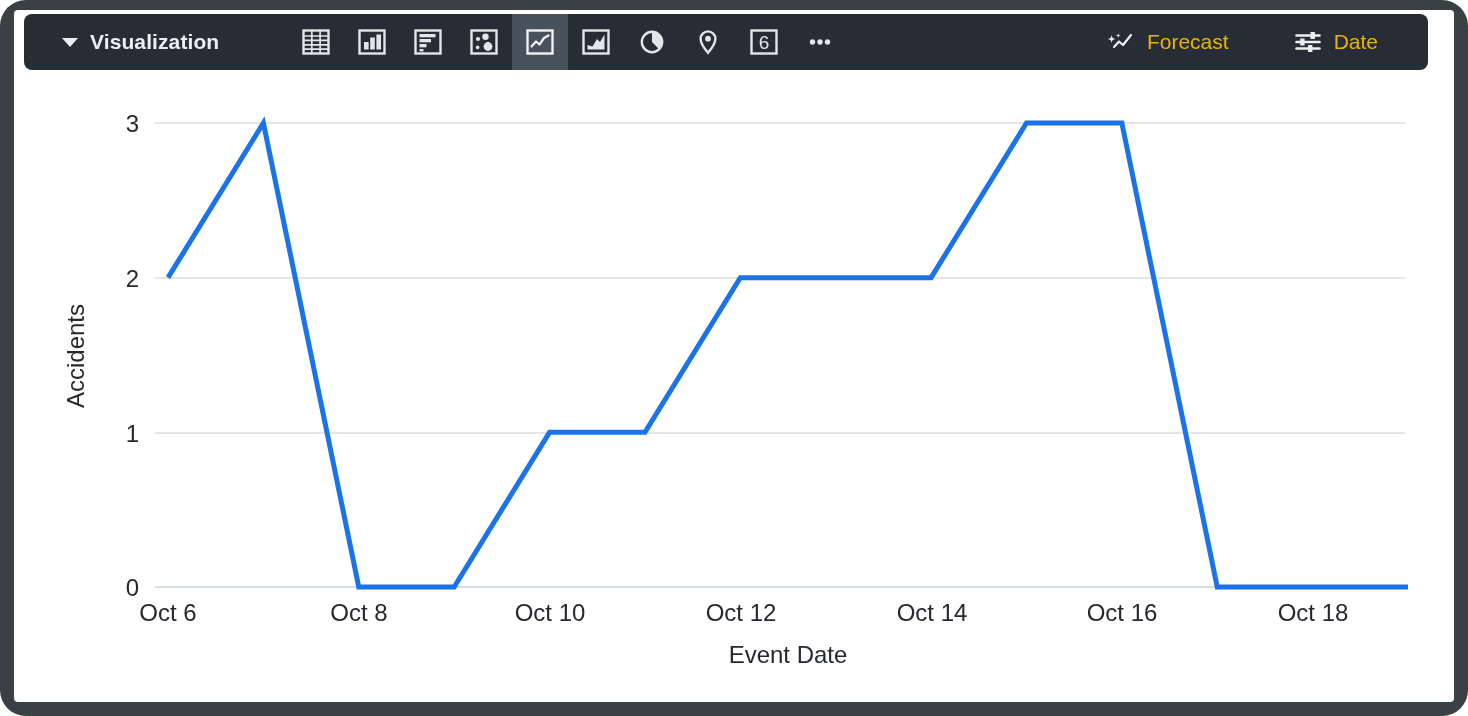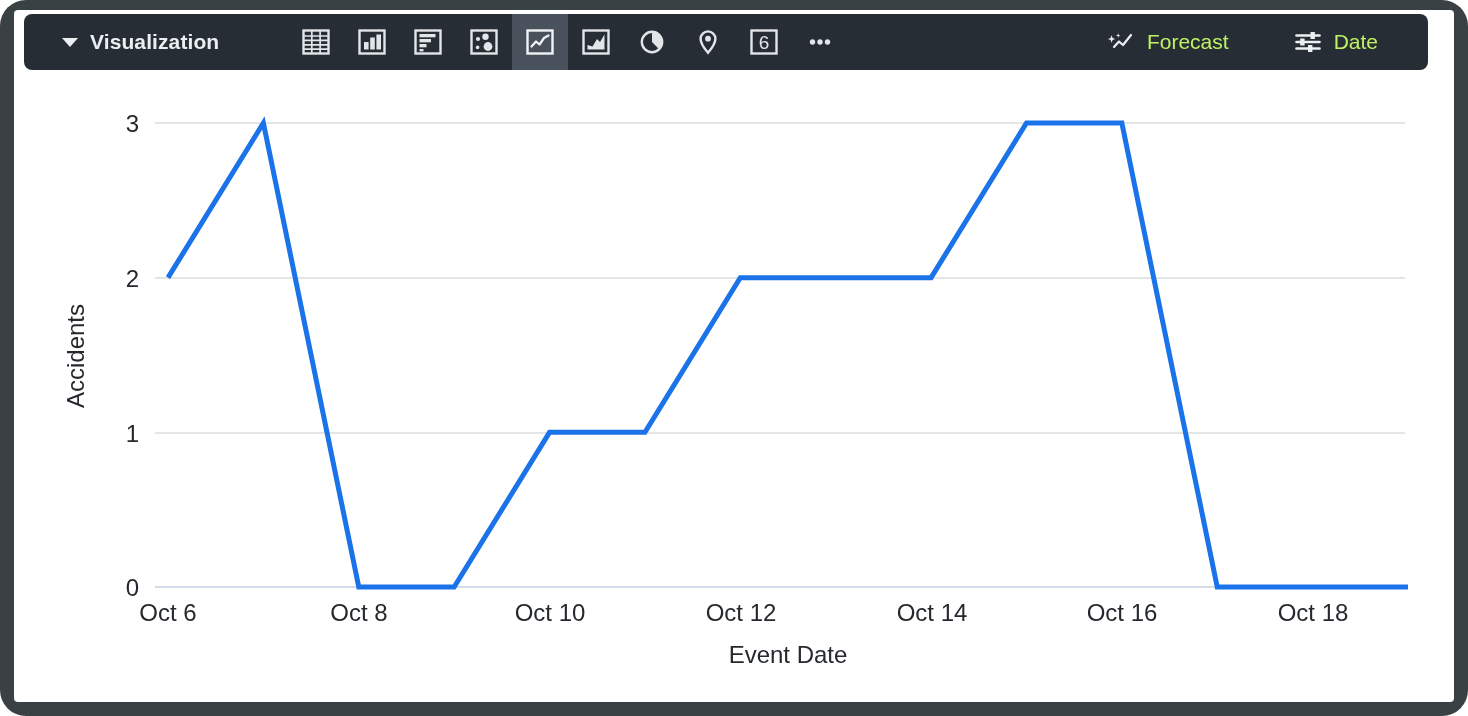--- a/index.html
+++ b/index.html
@@ -85,21 +85,21 @@
   .tb-spacer { flex: 1 1 auto; }
 
   .tb-text-btn {
     display: flex;
     align-items: center;
     gap: 11px;
     padding: 0 20px;
     cursor: pointer;
   }
   .tb-text-btn .tb-label {
-    color: #bef264;
+    color: #eab308;
     font-size: 21px;
     font-weight: 400;
     white-space: nowrap;
   }
   #forecast-btn { margin-right: 24px; }
   #edit-btn { margin-right: 30px; }
 
   
   #chart-region {
     position: absolute;

